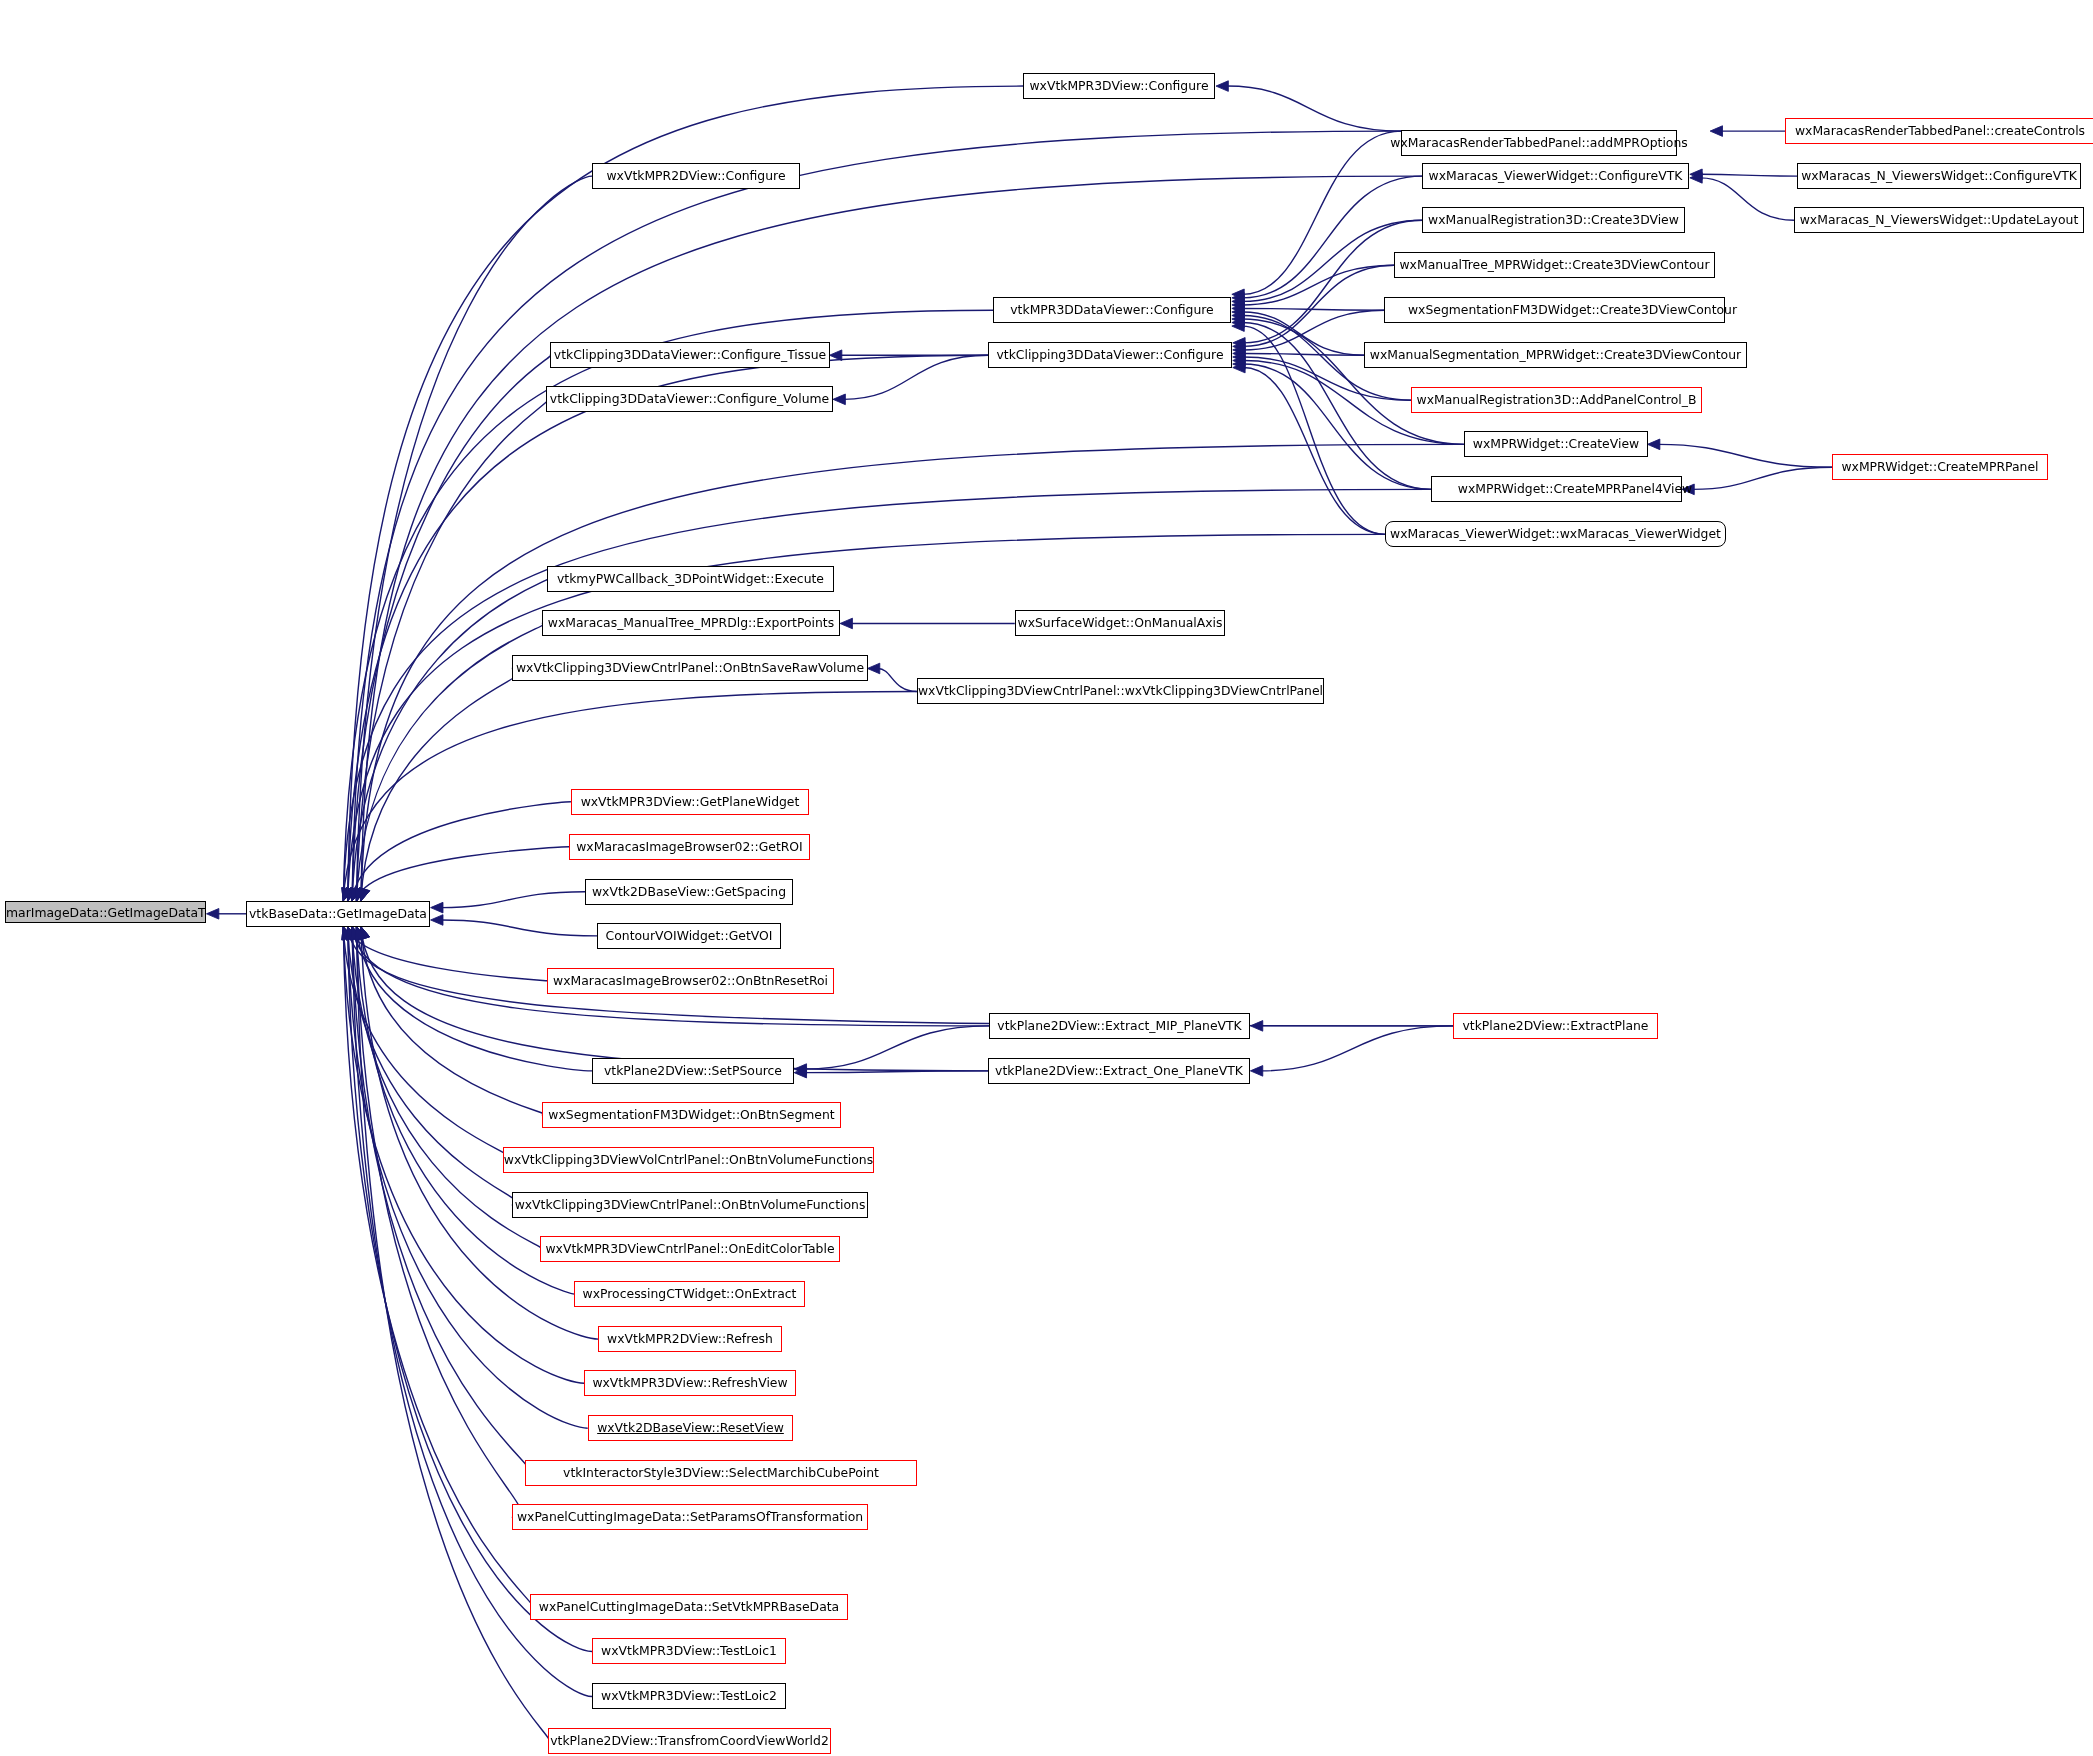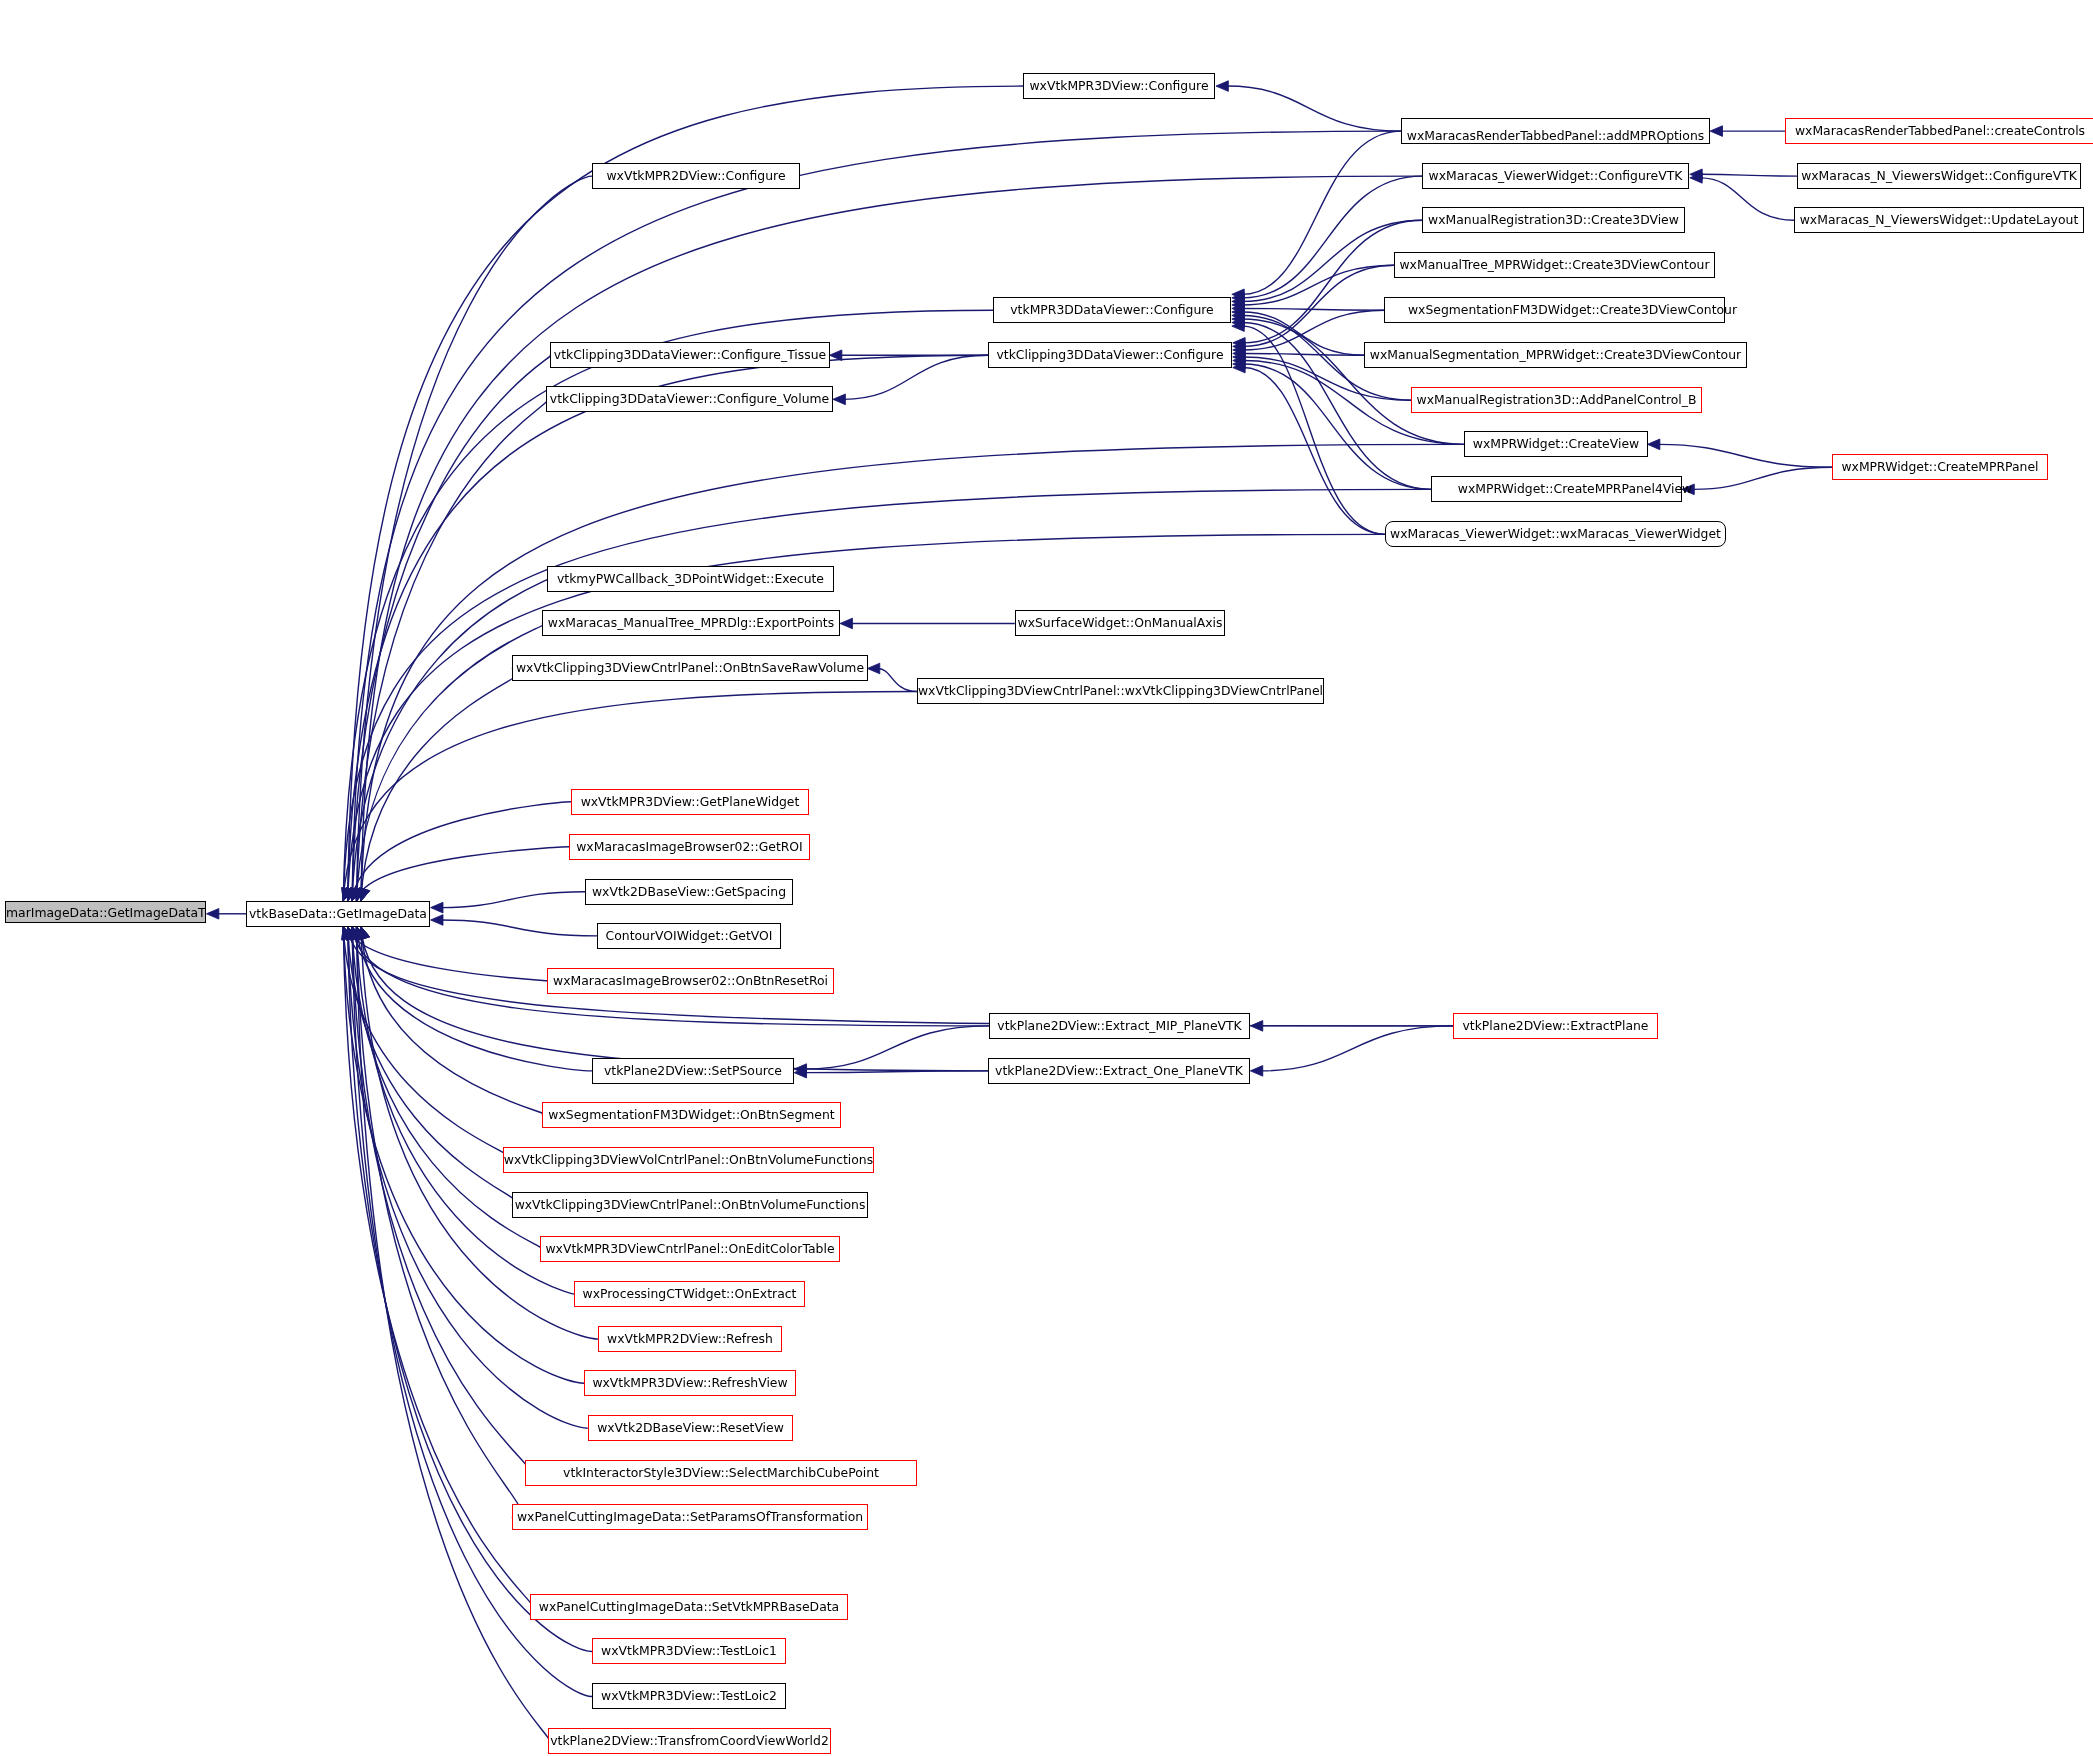--- a/index.html
+++ b/index.html
@@ -164,21 +164,21 @@
   <div id="nodes">
       <div class="node root" style="left: 5.3px; top: 901px; width: 201px; height: 22px;">
         <span>marImageData::GetImageDataT</span>
       </div>
       <div class="node" style="left: 246px; top: 901px; width: 184px; height: 25.6px;">
         <span>vtkBaseData::GetImageData</span>
       </div>
       <div class="node" style="left: 1023px; top: 73px; width: 192px; height: 25.6px;">
         <span>wxVtkMPR3DView::Configure</span>
       </div>
-      <div class="node" style="left: 1401px; top: 118px; width: 309px; height: 25.6px; align-items: flex-end;">
+      <div class="node" style="left: 1401px; top: 130px; width: 276px; height: 25.6px;">
         <span>wxMaracasRenderTabbedPanel::addMPROptions</span>
       </div>
       <div class="node red" style="left: 1785px; top: 118px; width: 310px; height: 25.6px;">
         <span>wxMaracasRenderTabbedPanel::createControls</span>
       </div>
       <div class="node" style="left: 592px; top: 163px; width: 208px; height: 25.6px;">
         <span>wxVtkMPR2DView::Configure</span>
       </div>
       <div class="node" style="left: 1422px; top: 163px; width: 267px; height: 25.6px;">
         <span>wxMaracas_ViewerWidget::ConfigureVTK</span>
@@ -284,21 +284,21 @@
       </div>
       <div class="node red" style="left: 574px; top: 1281px; width: 231px; height: 25.6px;">
         <span>wxProcessingCTWidget::OnExtract</span>
       </div>
       <div class="node red" style="left: 598px; top: 1326px; width: 184px; height: 25.6px;">
         <span>wxVtkMPR2DView::Refresh</span>
       </div>
       <div class="node red" style="left: 584px; top: 1370px; width: 212px; height: 25.6px;">
         <span>wxVtkMPR3DView::RefreshView</span>
       </div>
-      <div class="node red" style="left: 588px; top: 1415px; width: 205px; height: 25.6px;">
+      <div class="node red" style="left: 588px; top: 1415px; width: 205px; height: 25.6px; text-decoration: underline;">
         <span>wxVtk2DBaseView::ResetView</span>
       </div>
       <div class="node red" style="left: 525px; top: 1460px; width: 392px; height: 25.6px;">
         <span>vtkInteractorStyle3DView::SelectMarchibCubePoint</span>
       </div>
       <div class="node red" style="left: 512px; top: 1504px; width: 356px; height: 25.6px;">
         <span>wxPanelCuttingImageData::SetParamsOfTransformation</span>
       </div>
       <div class="node red" style="left: 530px; top: 1594px; width: 318px; height: 25.6px;">
         <span>wxPanelCuttingImageData::SetVtkMPRBaseData</span>

